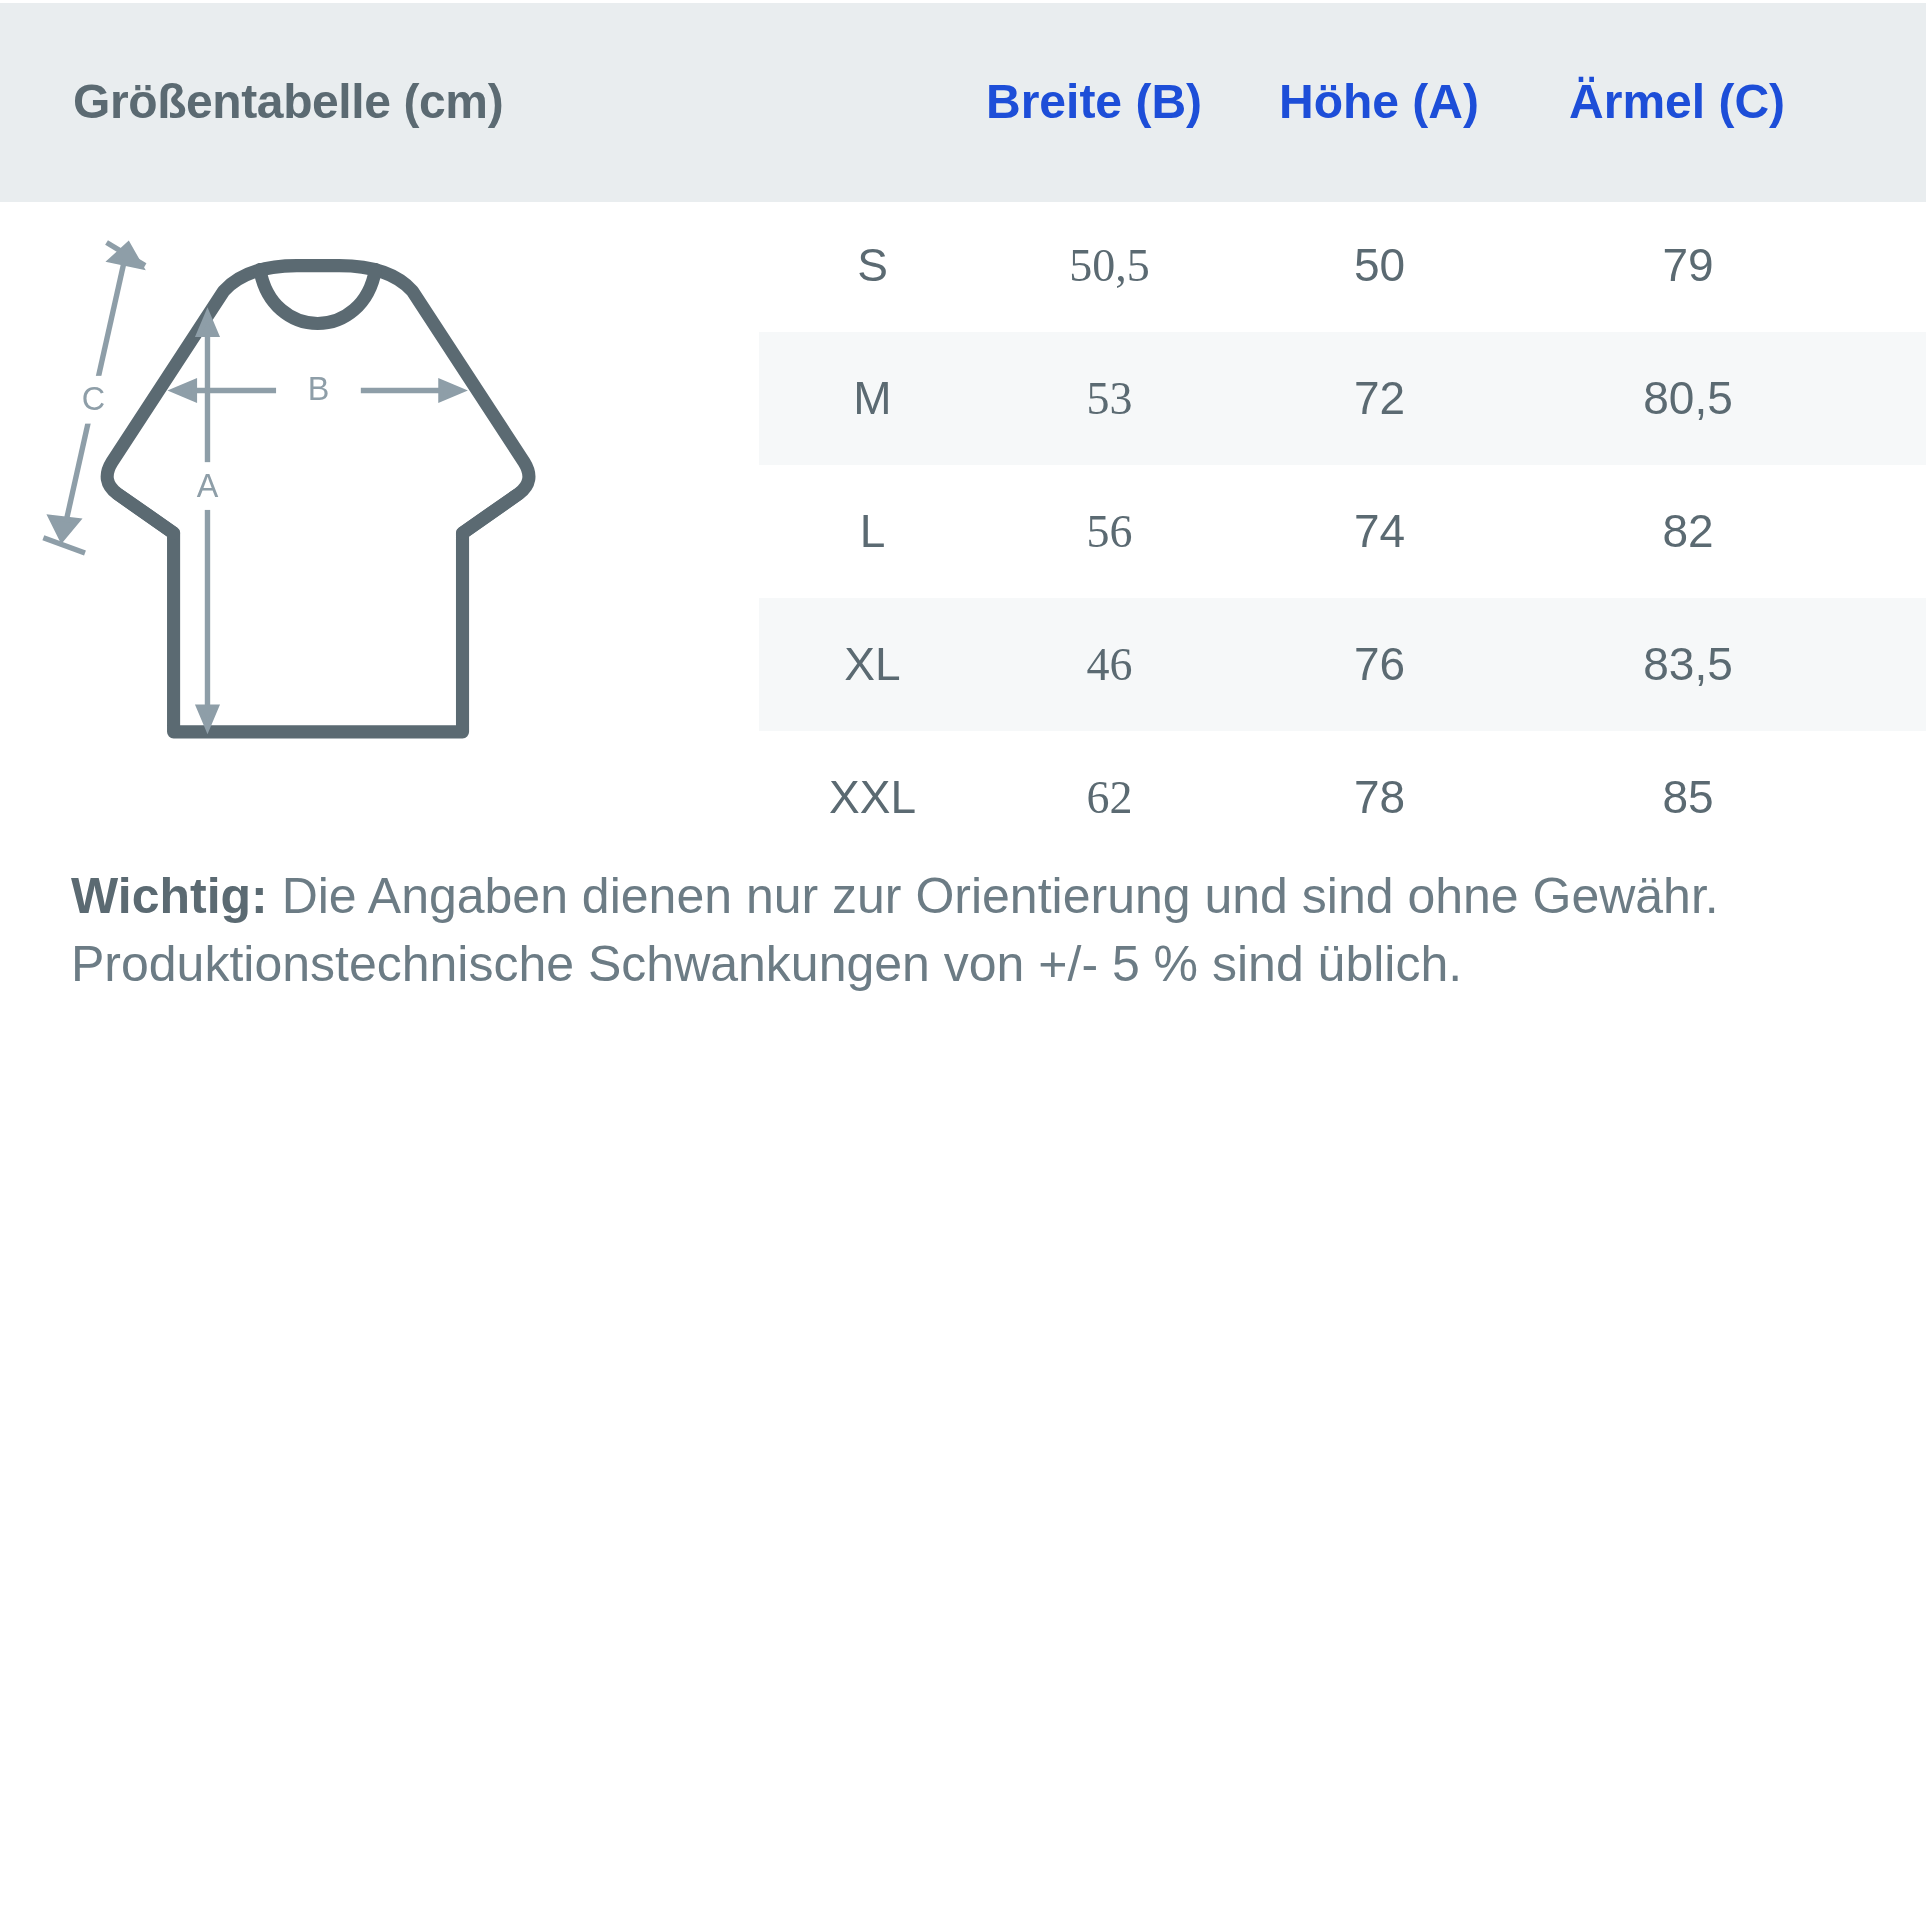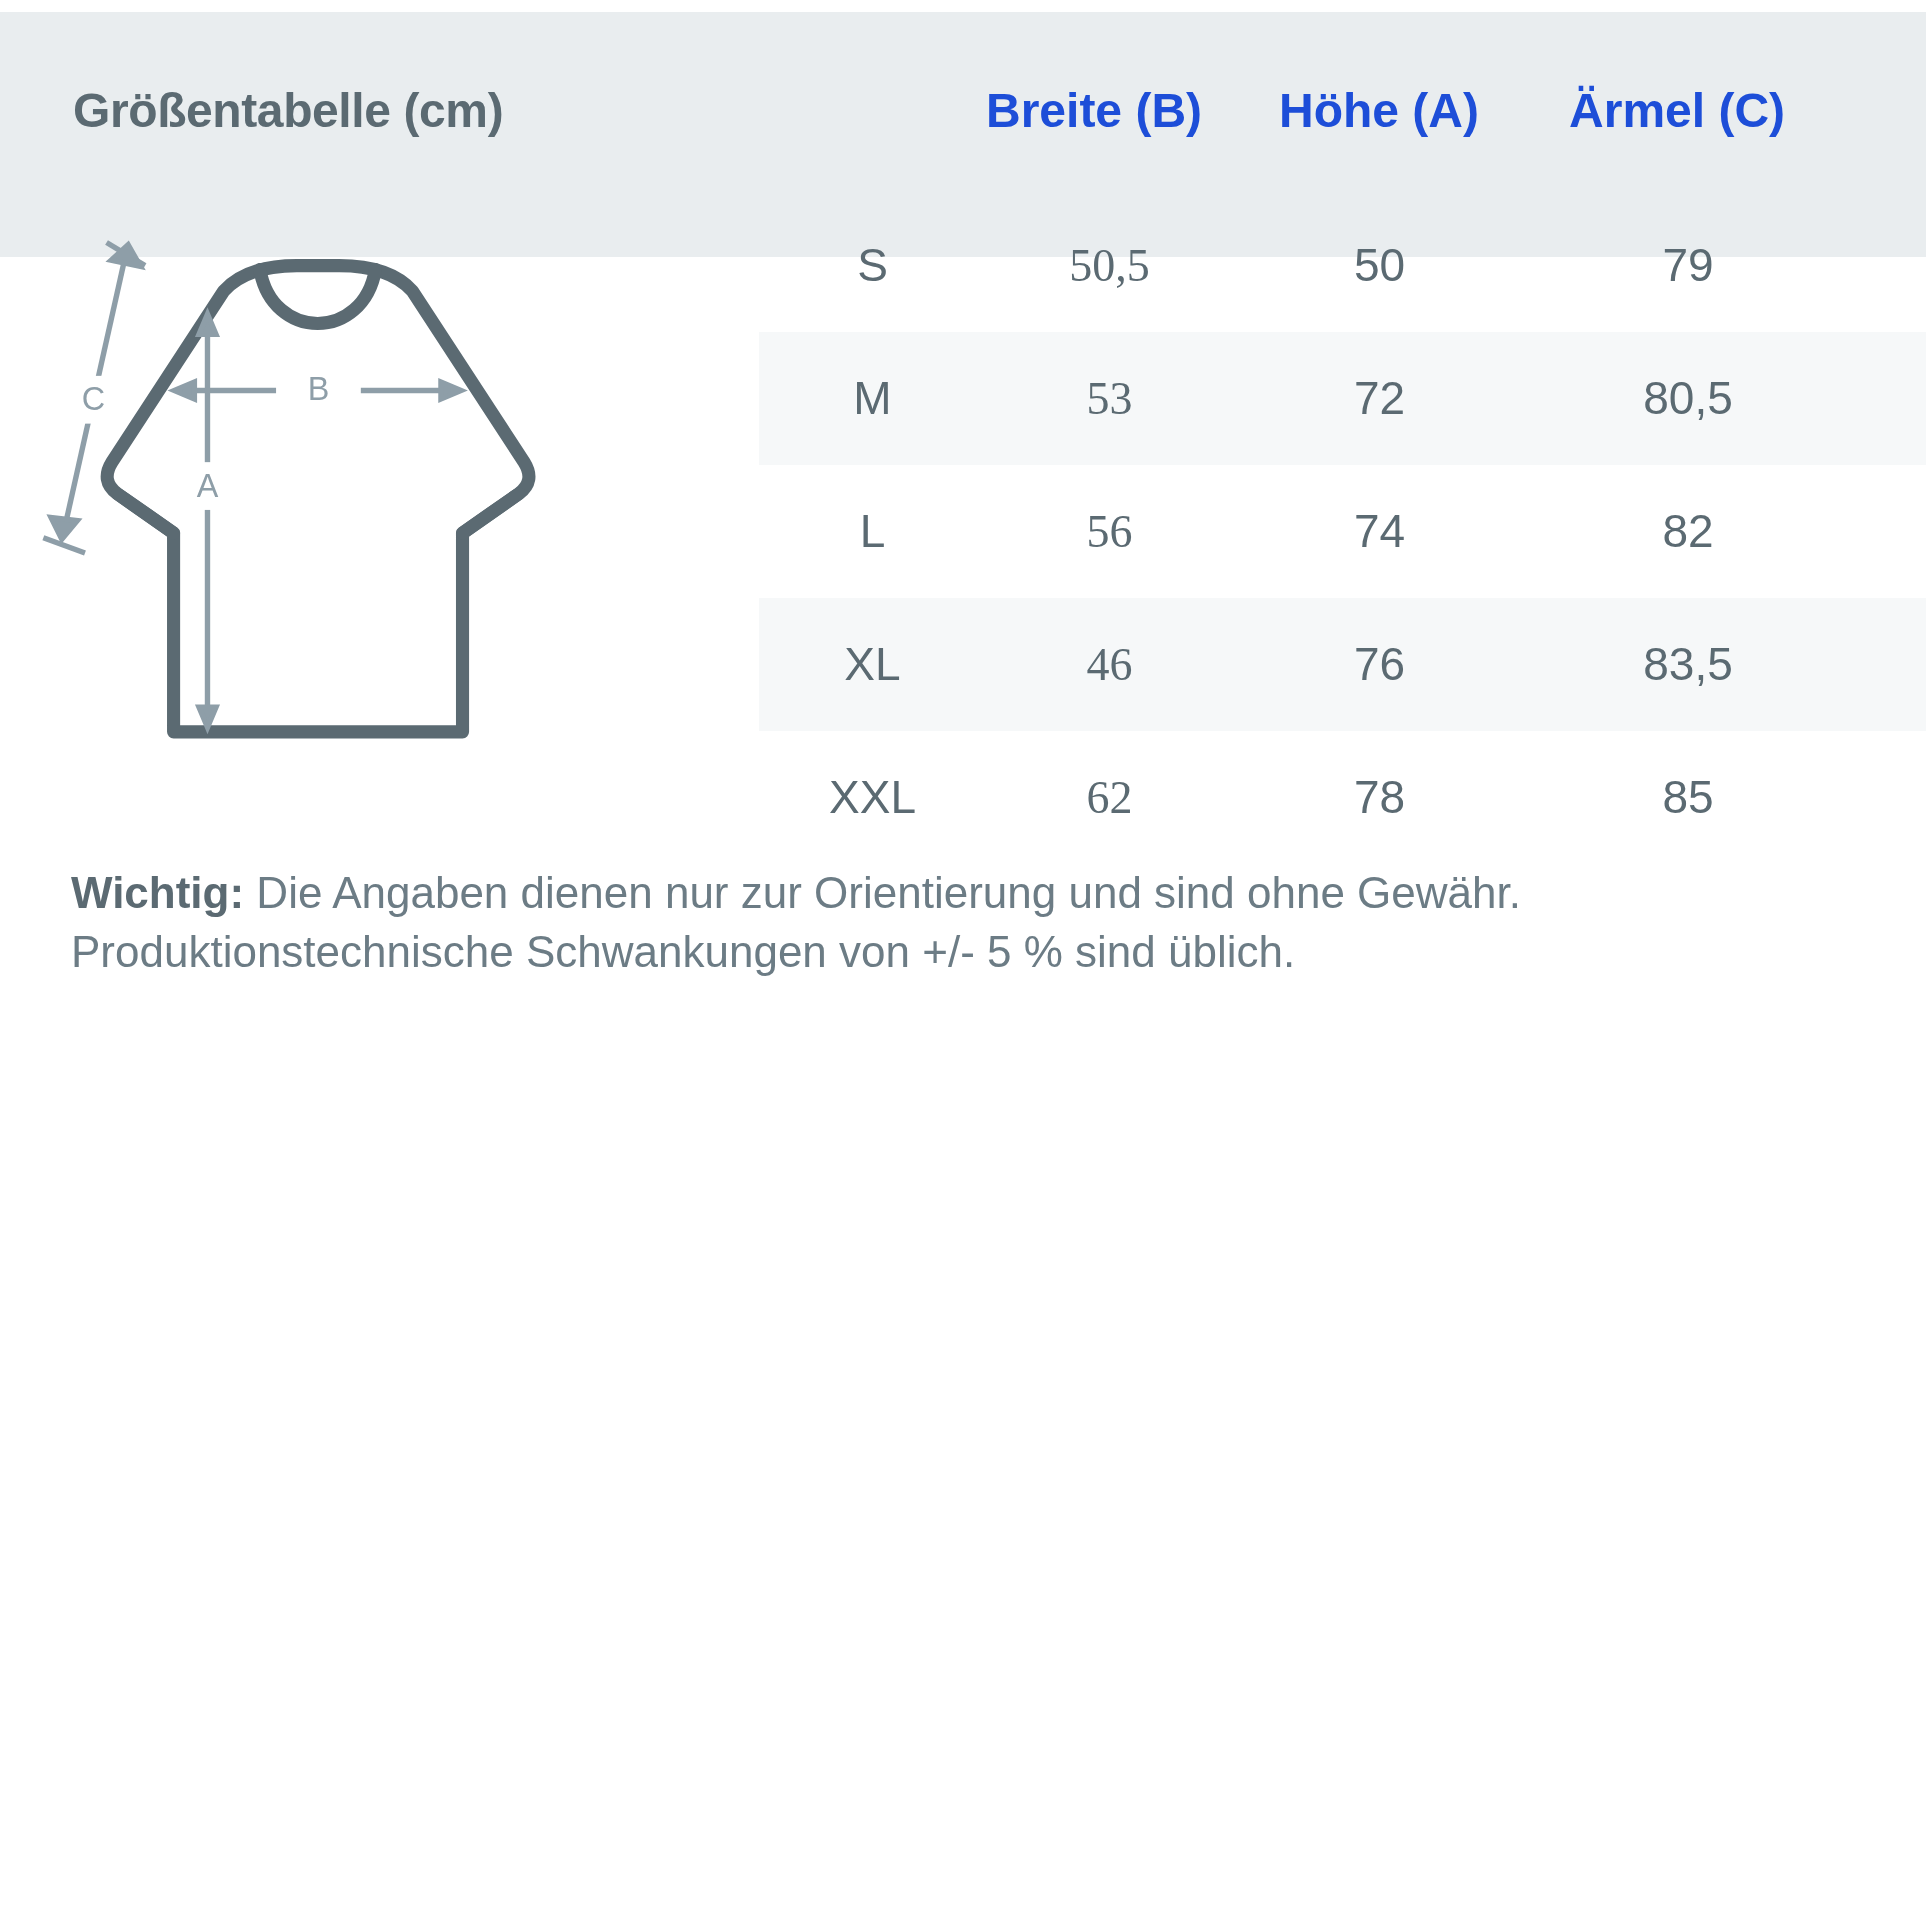--- a/index.html
+++ b/index.html
@@ -19,23 +19,23 @@
     width: 1926px;
     height: 1926px;
     position: relative;
     background: #ffffff;
   }
 
   
   .header {
     position: absolute;
     left: 0;
-    top: 12px;
+    top: 3px;
     width: 1926px;
-    height: 245px;
+    height: 199px;
     background: #e9edef;
     display: flex;
     align-items: center;
   }
   .header-title {
     position: absolute;
     left: 73px;
     top: 71px;
     font-size: 48px;
     font-weight: bold;
@@ -96,21 +96,21 @@
   .cell.width { width: 247px; font-family: Liberation Serif, serif; }
   .cell.height{ width: 293px; }
   .cell.sleeve{ width: 324px; }
 
   
   .note {
     position: absolute;
     left: 71px;
     top: 863px;
     width: 1795px;
-    font-size: 44px;
+    font-size: 50px;
     line-height: 1.35;
     color: #6c7c85;
   }
   .note b {
     color: #5b6a72;
     font-weight: bold;
   }
   .note .line2 { display: block; }
 </style>
 </head>

